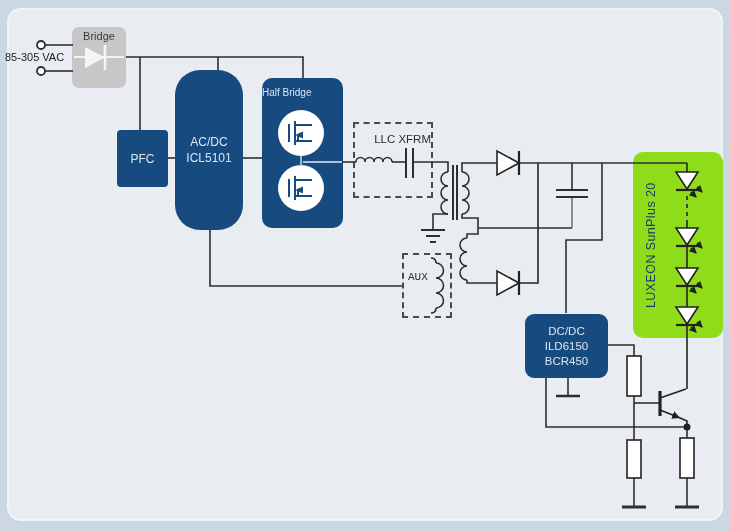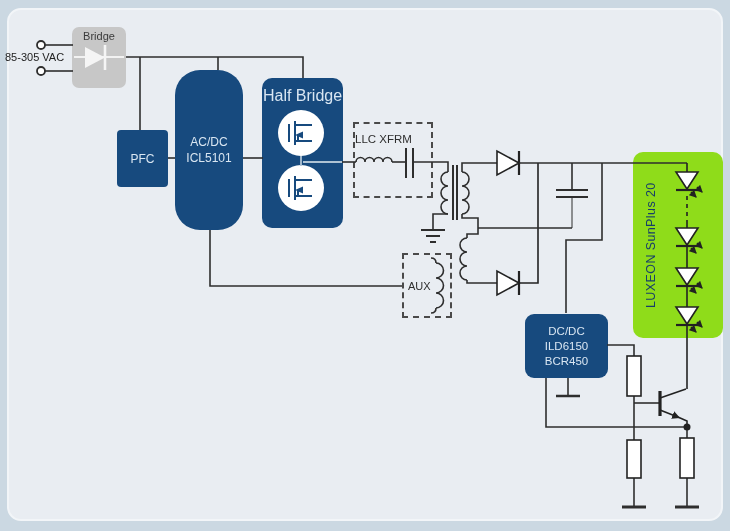--- a/index.html
+++ b/index.html
@@ -26,44 +26,44 @@
     left:117px;top:130px;width:51px;height:57px;border-radius:4px;
     display:flex;align-items:center;justify-content:center;font-size:12px;
   }
   .blk-acdc{
     left:175px;top:70px;width:68px;height:160px;
     display:flex;flex-direction:column;align-items:center;justify-content:center;
     font-size:12px;line-height:16px;text-align:center;border-radius:25px;
   }
   .blk-hb{
     left:262px;top:78px;width:81px;height:150px;
-    font-size:16px;text-align:center;padding-top:9px;
+    font-size:10px;padding-top:9px;
   }
   .blk-dcdc{
     left:525px;top:314px;width:83px;height:64px;border-radius:9px;
     display:flex;flex-direction:column;align-items:center;justify-content:center;
     font-size:11.5px;line-height:15px;text-align:center;
   }
   .blk-led{
     left:633px;top:152px;width:90px;height:186px;
     background:#8FDC1A;border-radius:10px;
   }
   .led-label{
     position:absolute;left:8px;top:6px;height:174px;width:20px;
     writing-mode:vertical-rl;transform:rotate(180deg);
     display:flex;align-items:center;justify-content:center;
     color:#173E6B;font-size:12.5px;letter-spacing:0.4px;white-space:nowrap;
   }
   .dashed-box{
     position:absolute;border:2px dashed #4A4A4A;background:transparent;
     color:#2E2E2E;box-sizing:border-box;
   }
-  .box-llc{left:353px;top:122px;width:80px;height:76px;font-size:11.5px;text-align:left;padding-top:9px;}
+  .box-llc{left:353px;top:122px;width:80px;height:76px;font-size:11.5px;text-align:right;padding-top:9px;}
   .box-aux{left:402px;top:253px;width:50px;height:65px;font-size:11px;}
-  .aux-label{position:absolute;left:4px;top:25px;}
+  .aux-label{position:absolute;left:4px;top:16px;font-family:Liberation Mono, monospace;}
   .input-label{
     position:absolute;left:5px;top:51px;width:66px;
     font-size:11px;color:#222;white-space:nowrap;
   }
   svg.schem{position:absolute;left:0;top:0;width:730px;height:531px;pointer-events:none;}
 </style>
 </head>
 <body>
 
 <div id="stage">

